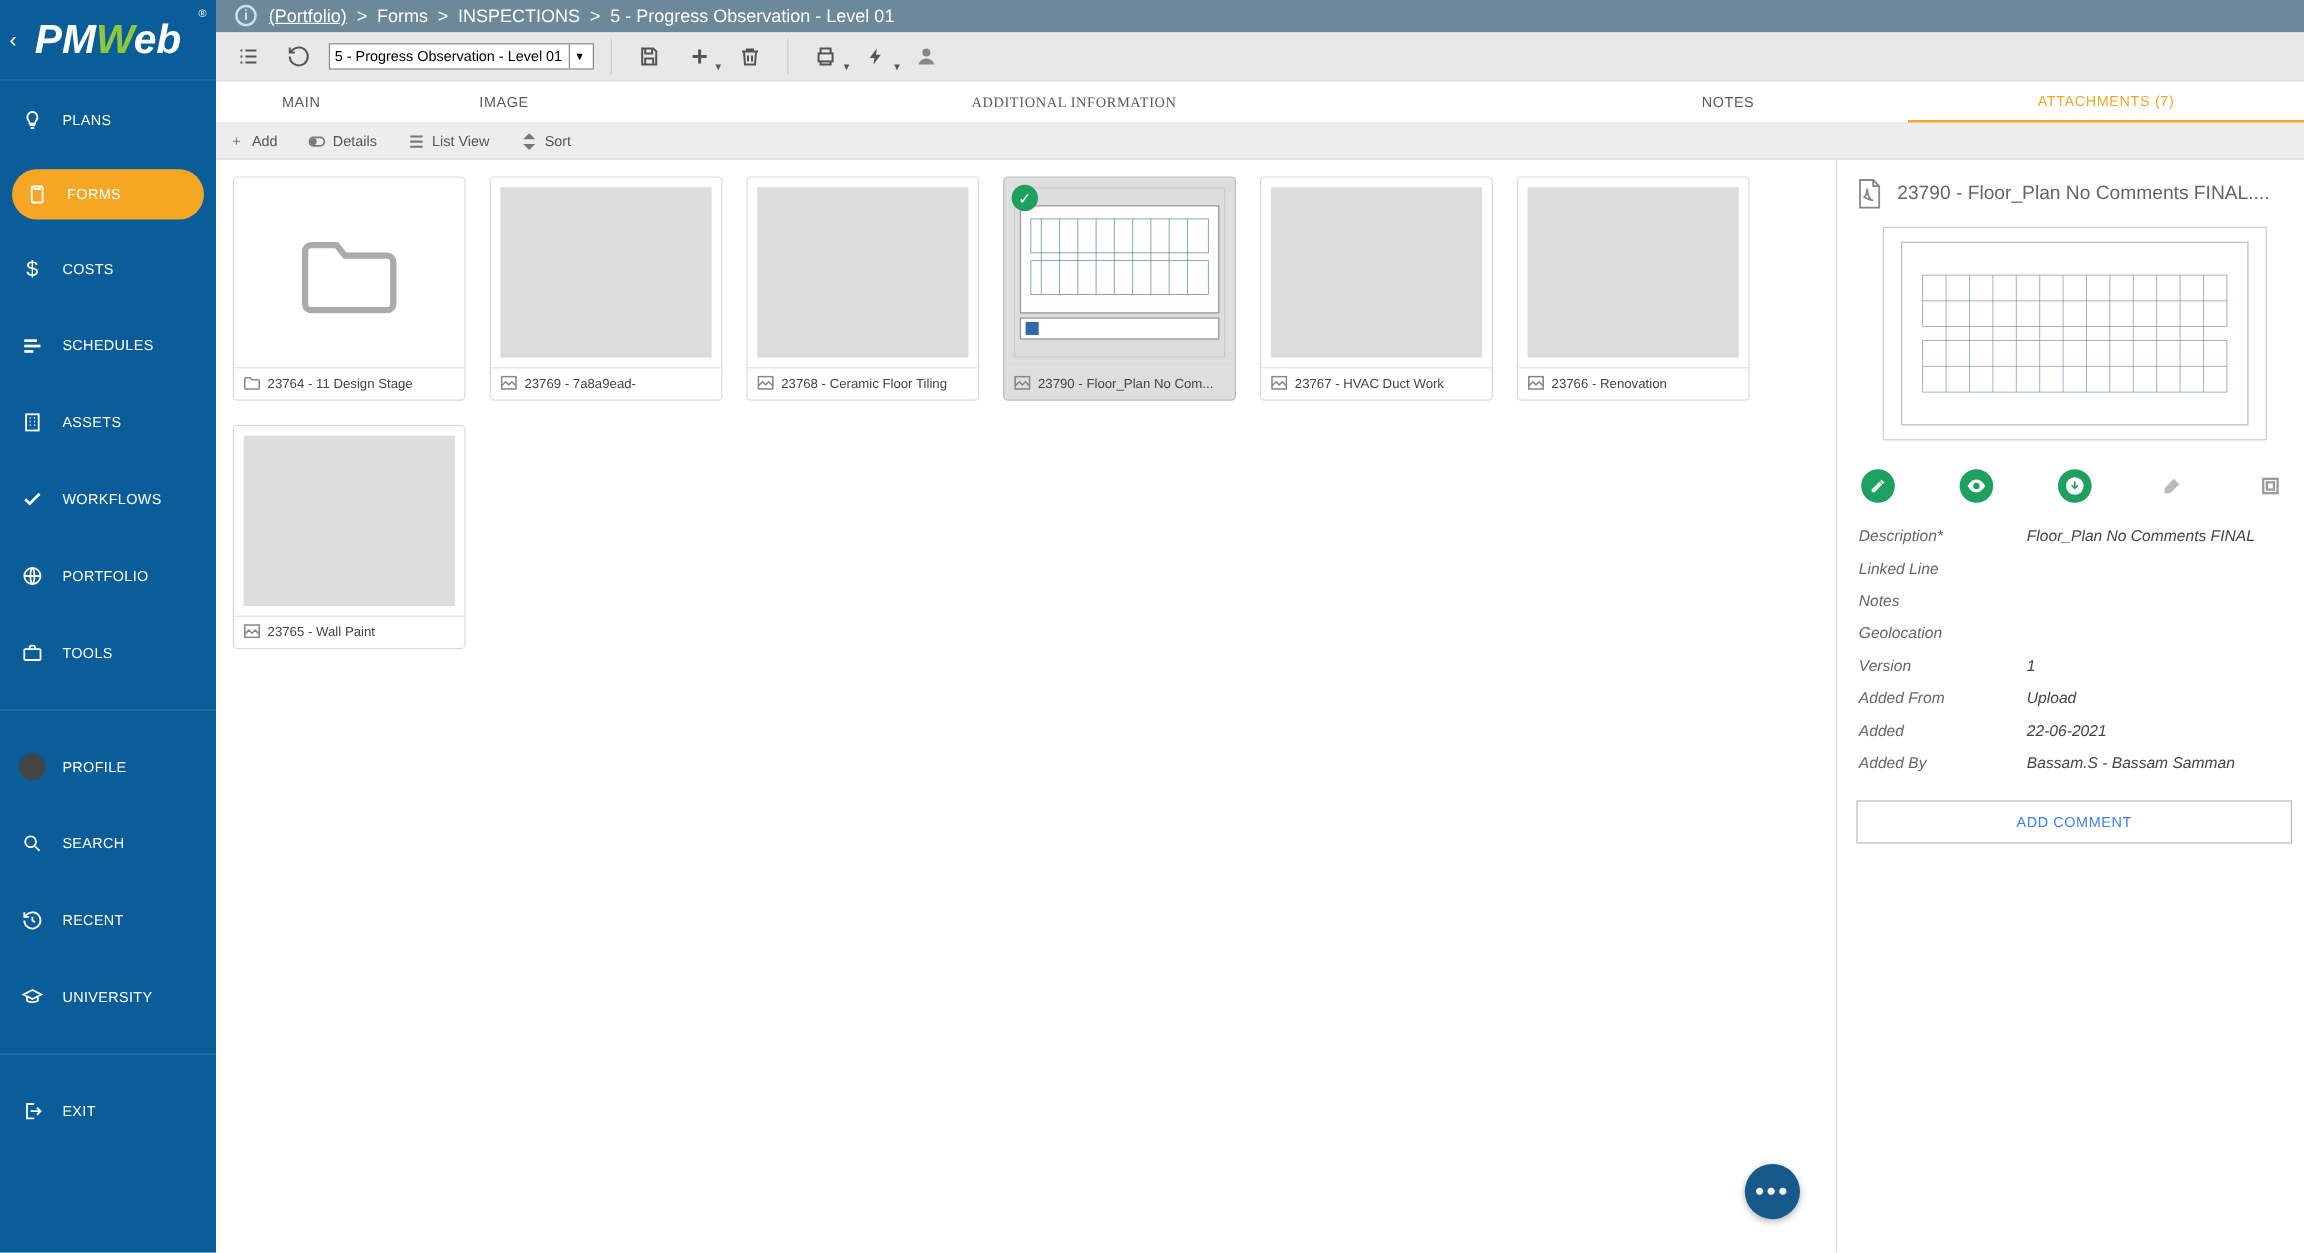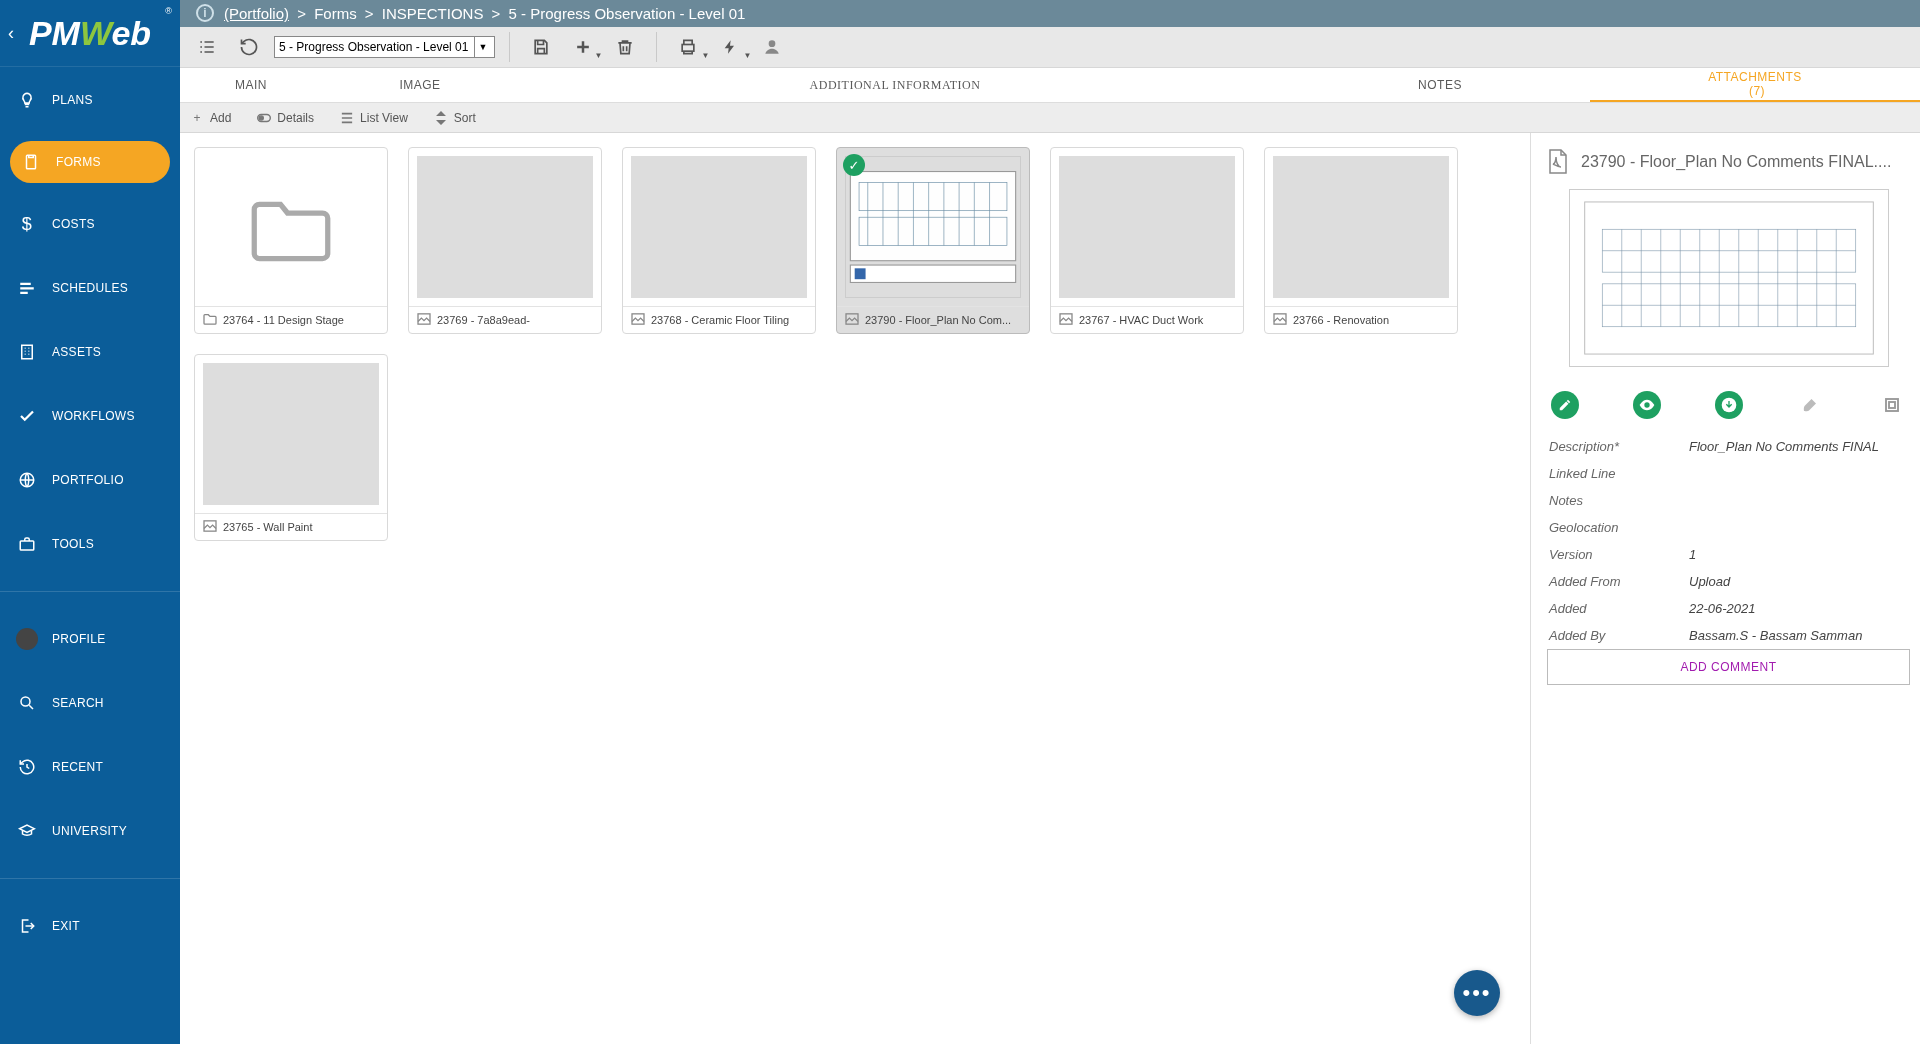--- a/index.html
+++ b/index.html
@@ -68,21 +68,21 @@
   .sp-title { white-space:nowrap; overflow:hidden; text-overflow:ellipsis; flex:1;}
   .preview-box { align-self:center; width:320px; height:178px; border:1px solid #ccc; background:#fff; margin-bottom:24px; padding:10px; overflow:hidden;}
   .plan-svg-lines { width:100%; height:100%; }
   .action-row { display:flex; justify-content:space-between; padding: 0 4px 14px; }
   .action-btn { width:28px; height:28px; border-radius:50%; display:flex; align-items:center; justify-content:center; color:#fff; font-size:15px;}
   .green-btn { background:#1ea061; }
   .gray-btn { color:#999; }
   .field-row { display:flex; font-size:13px; color:#666; padding:6px 2px;font-style:italic;}
   .field-label { width:140px; }
   .field-value { color:#444; }
-  .add-comment { border:1px solid #bbb; text-align:center; padding:10px; font-size:12px; color:#a21caf; letter-spacing:0.5px; cursor:pointer;}
+  .add-comment { margin-top:18px; border:1px solid #bbb; text-align:center; padding:10px; font-size:12px; color:#3b82f6; letter-spacing:0.5px; cursor:pointer;}
 
   .fab { position:absolute; right:30px; bottom:28px; width:46px; height:46px; border-radius:50%; background:#18598c; color:#fff; display:flex; align-items:center; justify-content:center; box-shadow: 0 2px 6px rgba(0,0,0,0.3); font-size:22px; letter-spacing:2px;}
   .fab span{ line-height:0; }
 
   svg { display:block; }
 </style>
 </head>
 <body>
 
 <div class="topbar">
@@ -278,21 +278,21 @@
             <path d="M4 20c1-4 5-6 8-6s7 2 8 6z"></path>
           </svg>
       </div>
     </div>
 
     <div class="tabs">
       <div class="tab" style="width:160px;padding-left:22px;">MAIN</div>
       <div class="tab" style="width:160px;">IMAGE</div>
       <div class="tab wide">ADDITIONAL INFORMATION</div>
       <div class="tab" style="width:300px;">NOTES</div>
-      <div class="tab active" style="width:330px;flex-direction:column;">
+      <div class="tab active" style="width:330px;">
         <span>ATTACHMENTS</span>
         <span class="tab-count">(7)</span>
       </div>
     </div>
 
     <div class="subtoolbar">
       <div class="sub-btn">
         <span class="sicon">+</span>
         <span>Add</span>
       </div>

